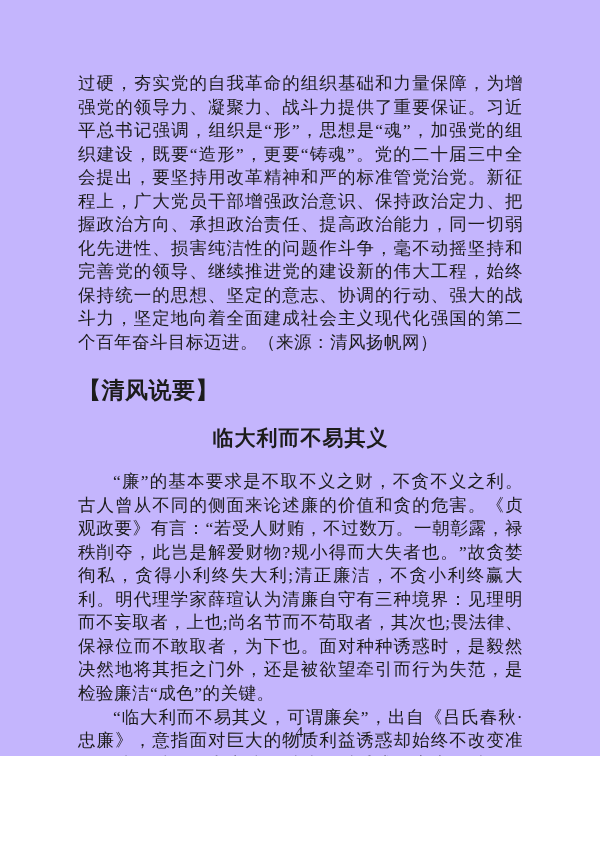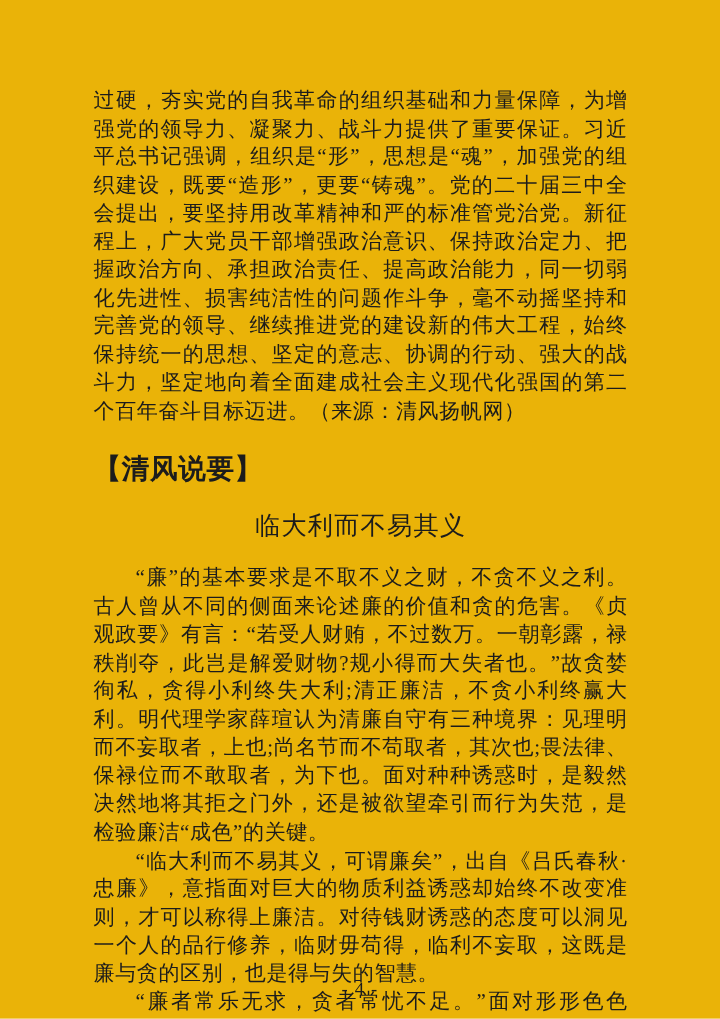--- a/index.html
+++ b/index.html
@@ -3,23 +3,23 @@
 <meta charset="utf-8">
 <style>
   html, body {
     margin: 0;
     padding: 0;
     background: #ffffff;
   }
   .page {
     position: relative;
     width: 600px;
-    height: 849px;
+    height: 756px;
     margin: 0 auto;
-    background: #eab308;
+    background: #c4b5fd;
     box-sizing: border-box;
     padding: 72px 77px 0 78px;
     font-family: "Liberation Serif", "DejaVu Serif", serif;
     color: #1c1c1c;
     overflow: hidden;
   }
   .body-text {
     font-size: 17.5px;
     line-height: 23.55px;
     text-align: justify;
@@ -35,21 +35,21 @@
     margin-top: 24px;
     font-size: 23px;
     line-height: 23.55px;
     font-weight: bold;
     text-align: left;
   }
   .article-title {
     margin-top: 23px;
     font-size: 21px;
     line-height: 26px;
-    font-weight: normal;
+    font-weight: bold;
     text-align: center;
     letter-spacing: 1px;
   }
   .article-body {
     margin-top: 19px;
   }
   .page-footer {
     position: absolute;
     left: 0;
     right: 0;

